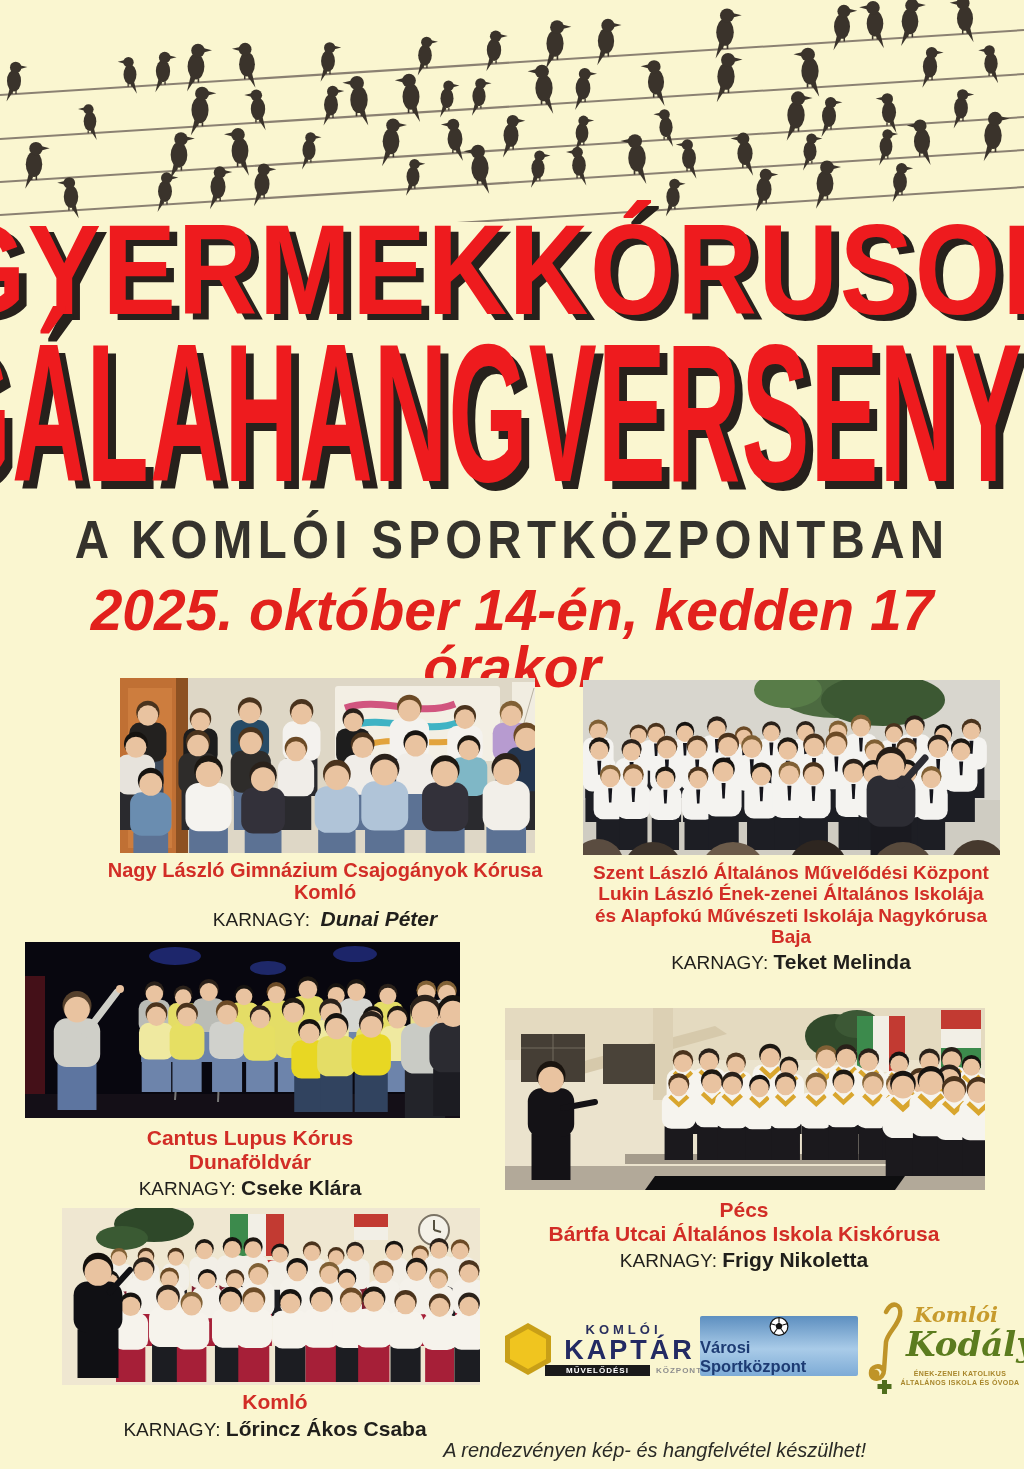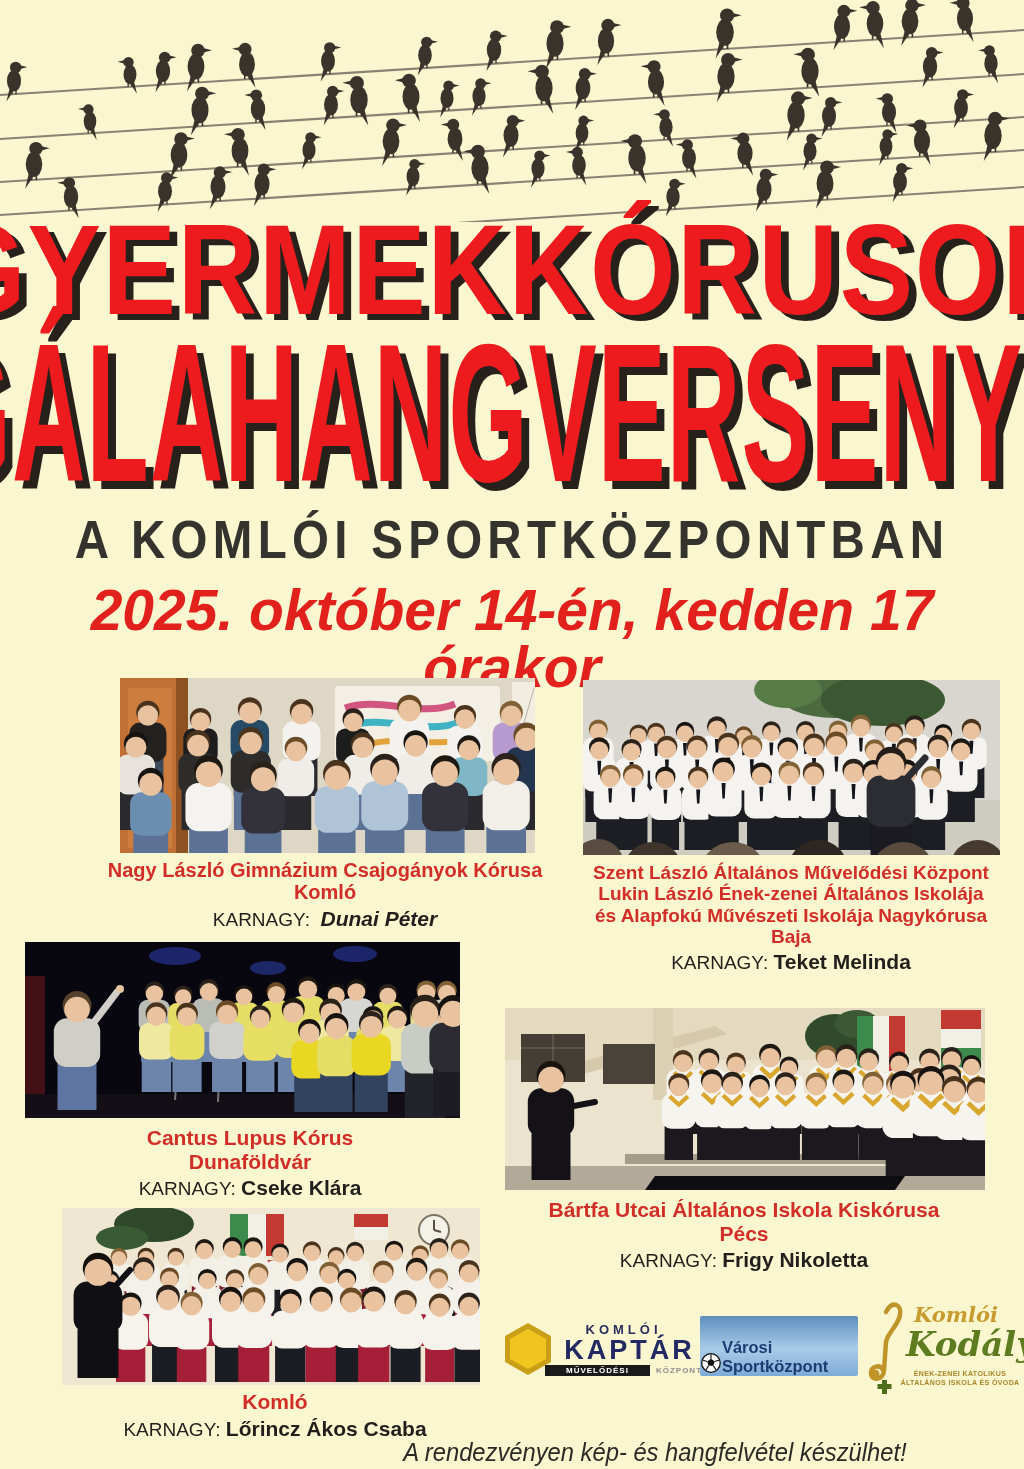--- a/index.html
+++ b/index.html
@@ -43,36 +43,36 @@
   .hexa::after{content:"";position:absolute;left:5px;top:6px;width:36px;height:40px;background:#f0c51f;
         clip-path:polygon(50% 0,100% 25%,100% 75%,50% 100%,0 75%,0 25%);}
   .kap-text{display:flex;flex-direction:column;align-items:center;}
   .kap-top{font-size:13px;font-weight:700;letter-spacing:4px;color:#2a2f5e;}
   .kap-main{font-size:27px;font-weight:700;letter-spacing:3px;color:#232a63;line-height:1;margin-left:12px;}
   .kap-sub{display:flex;align-items:center;font-size:8px;font-weight:700;letter-spacing:1px;margin-top:1px;}
   .kap-sub .s1{background:#1a1a1a;color:#fff;padding:1px 21px;}
   .kap-sub .s2{color:#8e8e8e;padding-left:6px;}
   .sport{position:absolute;left:700px;top:1316px;width:158px;height:60px;
          background:linear-gradient(180deg,#5d8fc0 0%,#a9cbe8 55%,#7dabd6 100%);
-         display:flex;flex-direction:row;align-items:flex-end;justify-content:flex-start;border-radius:2px;}
+         display:flex;flex-direction:column;align-items:center;justify-content:flex-start;border-radius:2px;}
   .sport .lbl{color:#1d3b73;font-weight:700;font-size:16.5px;margin-top:1px;}
   .kodaly{position:absolute;left:862px;top:1296px;width:162px;height:102px;}
   .kod-clef{position:absolute;left:0;top:0;}
   .kod-top{position:absolute;left:52px;top:6px;font-family:"DejaVu Serif",serif;font-style:italic;
            font-weight:700;font-size:21px;color:#c79b2d;}
   .kod-main{position:absolute;left:44px;top:28px;font-family:"DejaVu Serif",serif;font-style:italic;
             font-weight:700;font-size:34px;color:#5c7c1f;}
   .kod-sub{position:absolute;left:34px;width:128px;text-align:center;font-size:7px;font-weight:700;
            color:#a8862a;letter-spacing:.4px;}
   .ks1{top:74px;} .ks2{top:83px;}
   
   .free{position:absolute;right:28px;top:1390px;width:360px;text-align:right;color:#2a2a26;
         font-weight:700;font-style:italic;font-size:28px;}
   .notice{position:absolute;left:430px;top:1438px;width:450px;text-align:center;color:#2a2a26;
-          font-style:italic;font-size:25px;display:flex;justify-content:center;}
+          font-style:italic;font-size:21px;display:flex;justify-content:center;}
   .notice span{display:inline-block;transform:scaleX(.95);white-space:nowrap;}
 </style>
 </head>
 <body>
 
 <div class="poster">
 
   <div class="birds" id="birds"><svg width="1024" height="222" viewBox="0 0 1024 222">
         <line x1="0" y1="95" x2="1024" y2="30" stroke="#8b8172" stroke-width="2"></line>
         <line x1="0" y1="139" x2="1024" y2="74" stroke="#8b8172" stroke-width="2"></line>
@@ -1316,22 +1316,22 @@
     <div class="k-row"><span class="k">KARNAGY:</span>&nbsp;<span class="kn">Teket Melinda</span></div>
   </div>
 
   <div class="caption" id="cap3">
     <div>Cantus Lupus Kórus</div>
     <div>Dunaföldvár</div>
     <div class="k-row"><span class="k">KARNAGY:</span>&nbsp;<span class="kn">Cseke Klára</span></div>
   </div>
 
   <div class="caption" id="cap4">
+    <div>Pécs</div>
     <div>Bártfa Utcai Általános Iskola Kiskórusa</div>
-    <div>Pécs</div>
     <div class="k-row"><span class="k">KARNAGY:</span>&nbsp;<span class="kn">Frigy Nikoletta</span></div>
   </div>
 
   <div class="caption" id="cap5">
     <div>Komló</div>
     <div class="k-row"><span class="k">KARNAGY:</span>&nbsp;<span class="kn">Lőrincz Ákos Csaba</span></div>
   </div>
 
   <div class="kaptar">
     <div class="hexa"></div>

